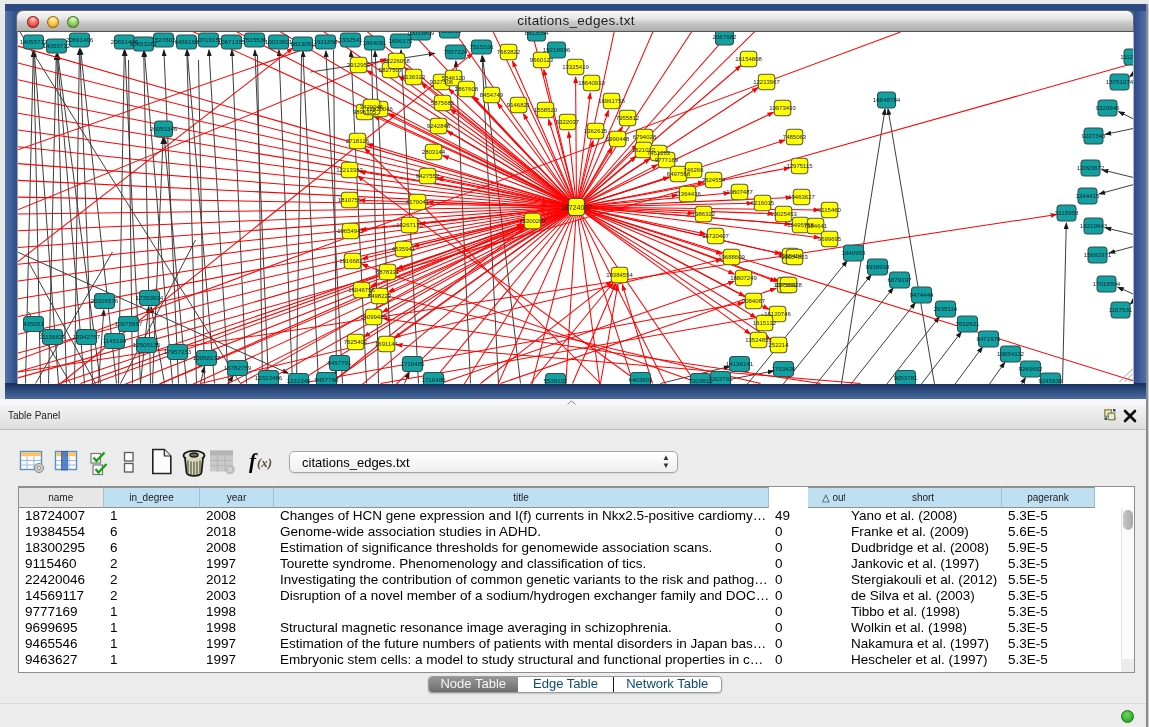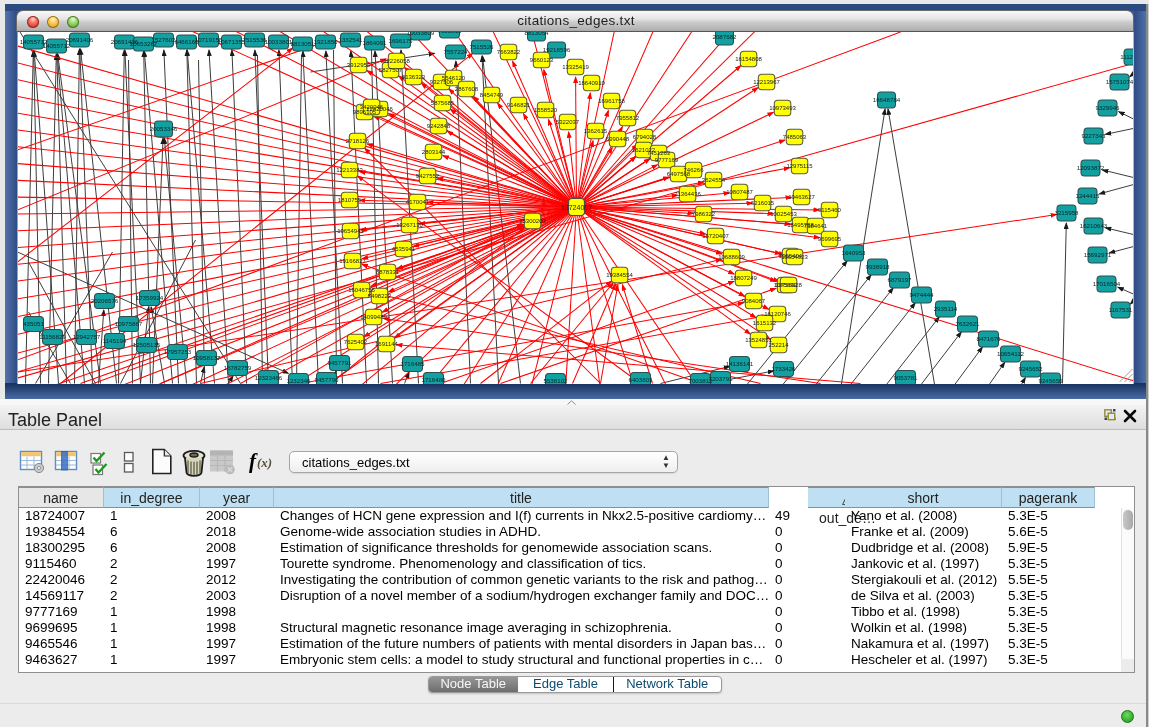--- a/index.html
+++ b/index.html
@@ -34,40 +34,40 @@
 #canvas svg { position:absolute; left:0; top:0; }
 
 
 #divider { left:0; top:399px; width:1149px; height:6px; background:#f7f7f7; }
 #grip { left:567px; top:400px; }
 
 
 #tp-bar { left:0; top:405px; width:1149px; height:25px;
   background:linear-gradient(180deg,#f3f3f3,#dedede);
   border-bottom:1px solid #bcbcbc; }
-#tp-title { left:8px; top:5px; font-size:18px; color:#222; }
+#tp-title { left:8px; top:5px; font-size:10px; color:#222; }
 #tp-float { left:1102px; top:3px; }
 #tp-x { left:1123px; top:4px; }
 
 
 #panelbody { left:0; top:430px; width:1149px; height:297px; background:#ececec; }
 
 
 #toolbar { left:18px; top:446px; }
 #combo { left:289px; top:451px; width:389px; height:21.5px; border:1px solid #a6a6a6;
   border-radius:5px; background:linear-gradient(180deg,#ffffff,#efefef);
   box-shadow:0 1px 1px rgba(0,0,0,.08); }
 #combo-text { left:12px; top:3px; font-size:13px; color:#000; }
 #combo-arrows { right:7px; top:2px; font-size:8px; color:#333; line-height:8px; letter-spacing:0; text-align:center; }
 
 
 #table { left:17.5px; top:486px; width:1117.5px; height:187px; background:#fff;
   border:1px solid #8f8f8f; overflow:hidden; }
 #thead { position:absolute; left:0; top:0; width:1076px; height:20.5px; }
-.th { position:absolute; top:0; height:20.5px; background:#bfe0f2; font-size:14px;
+.th { position:absolute; top:0; height:20.5px; background:#bfe0f2; font-size:10px;
   color:#222; text-align:center; line-height:20px; border-right:1px solid #9fc0d4;
   border-top:1px solid #8f8f8f; border-bottom:1px solid #8f8f8f; }
 .th.gray { background:#e7e7e7; border-right:1px solid #b8b8b8; }
 .tr { position:absolute; left:0; width:1076px; height:16px; }
 .td { position:absolute; top:0; height:16px; font-size:13.5px; color:#000;
   white-space:nowrap; overflow:hidden; text-overflow:ellipsis; line-height:15.5px; }
 .c0 { left:6.5px;  width:80px; }
 .c1 { left:91.5px; width:90px; }
 .c2 { left:187.5px; width:68px; }
 .c3 { left:261.5px; width:490px; }

